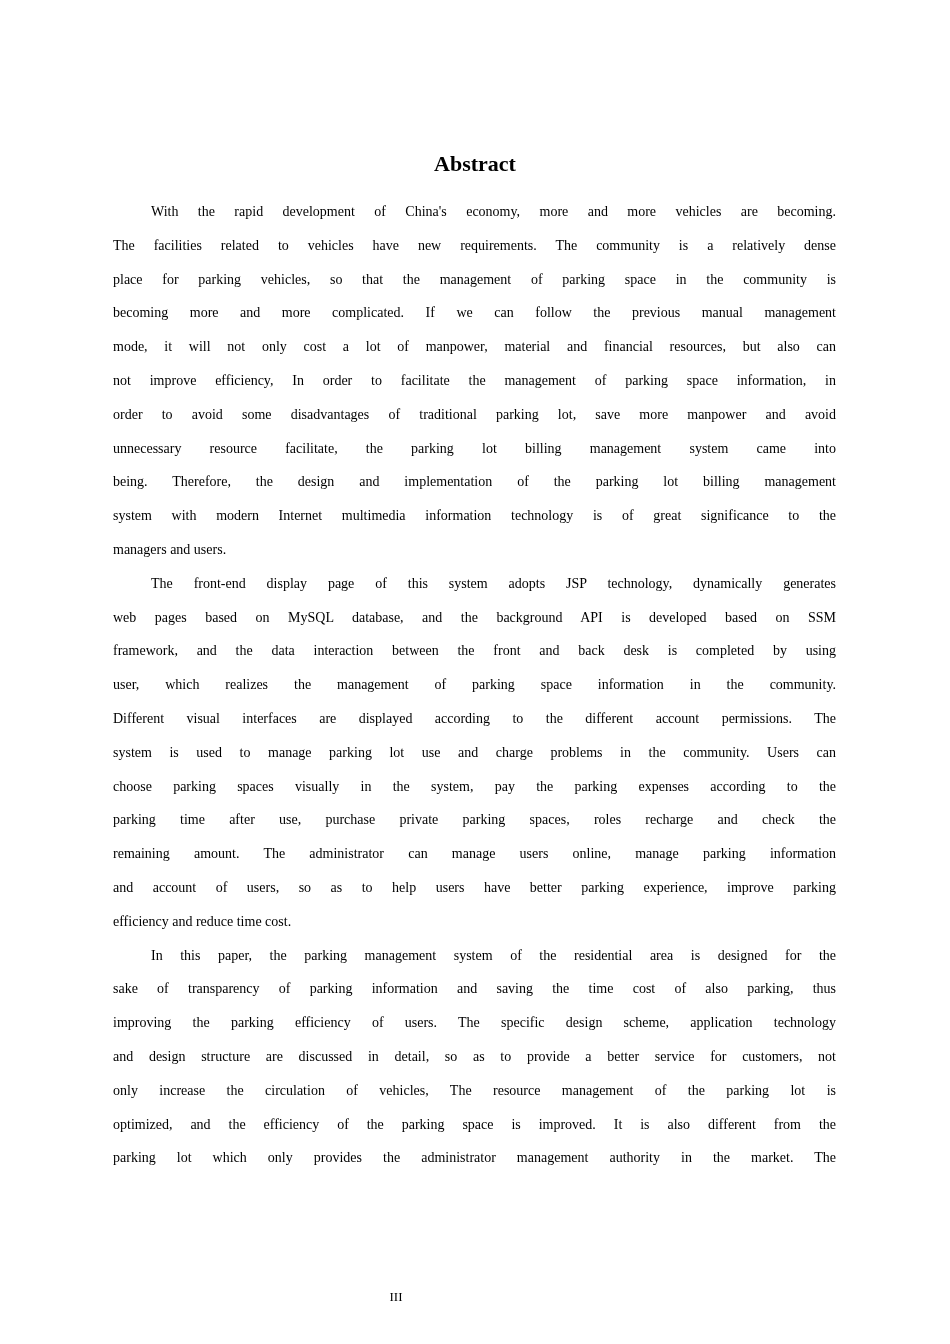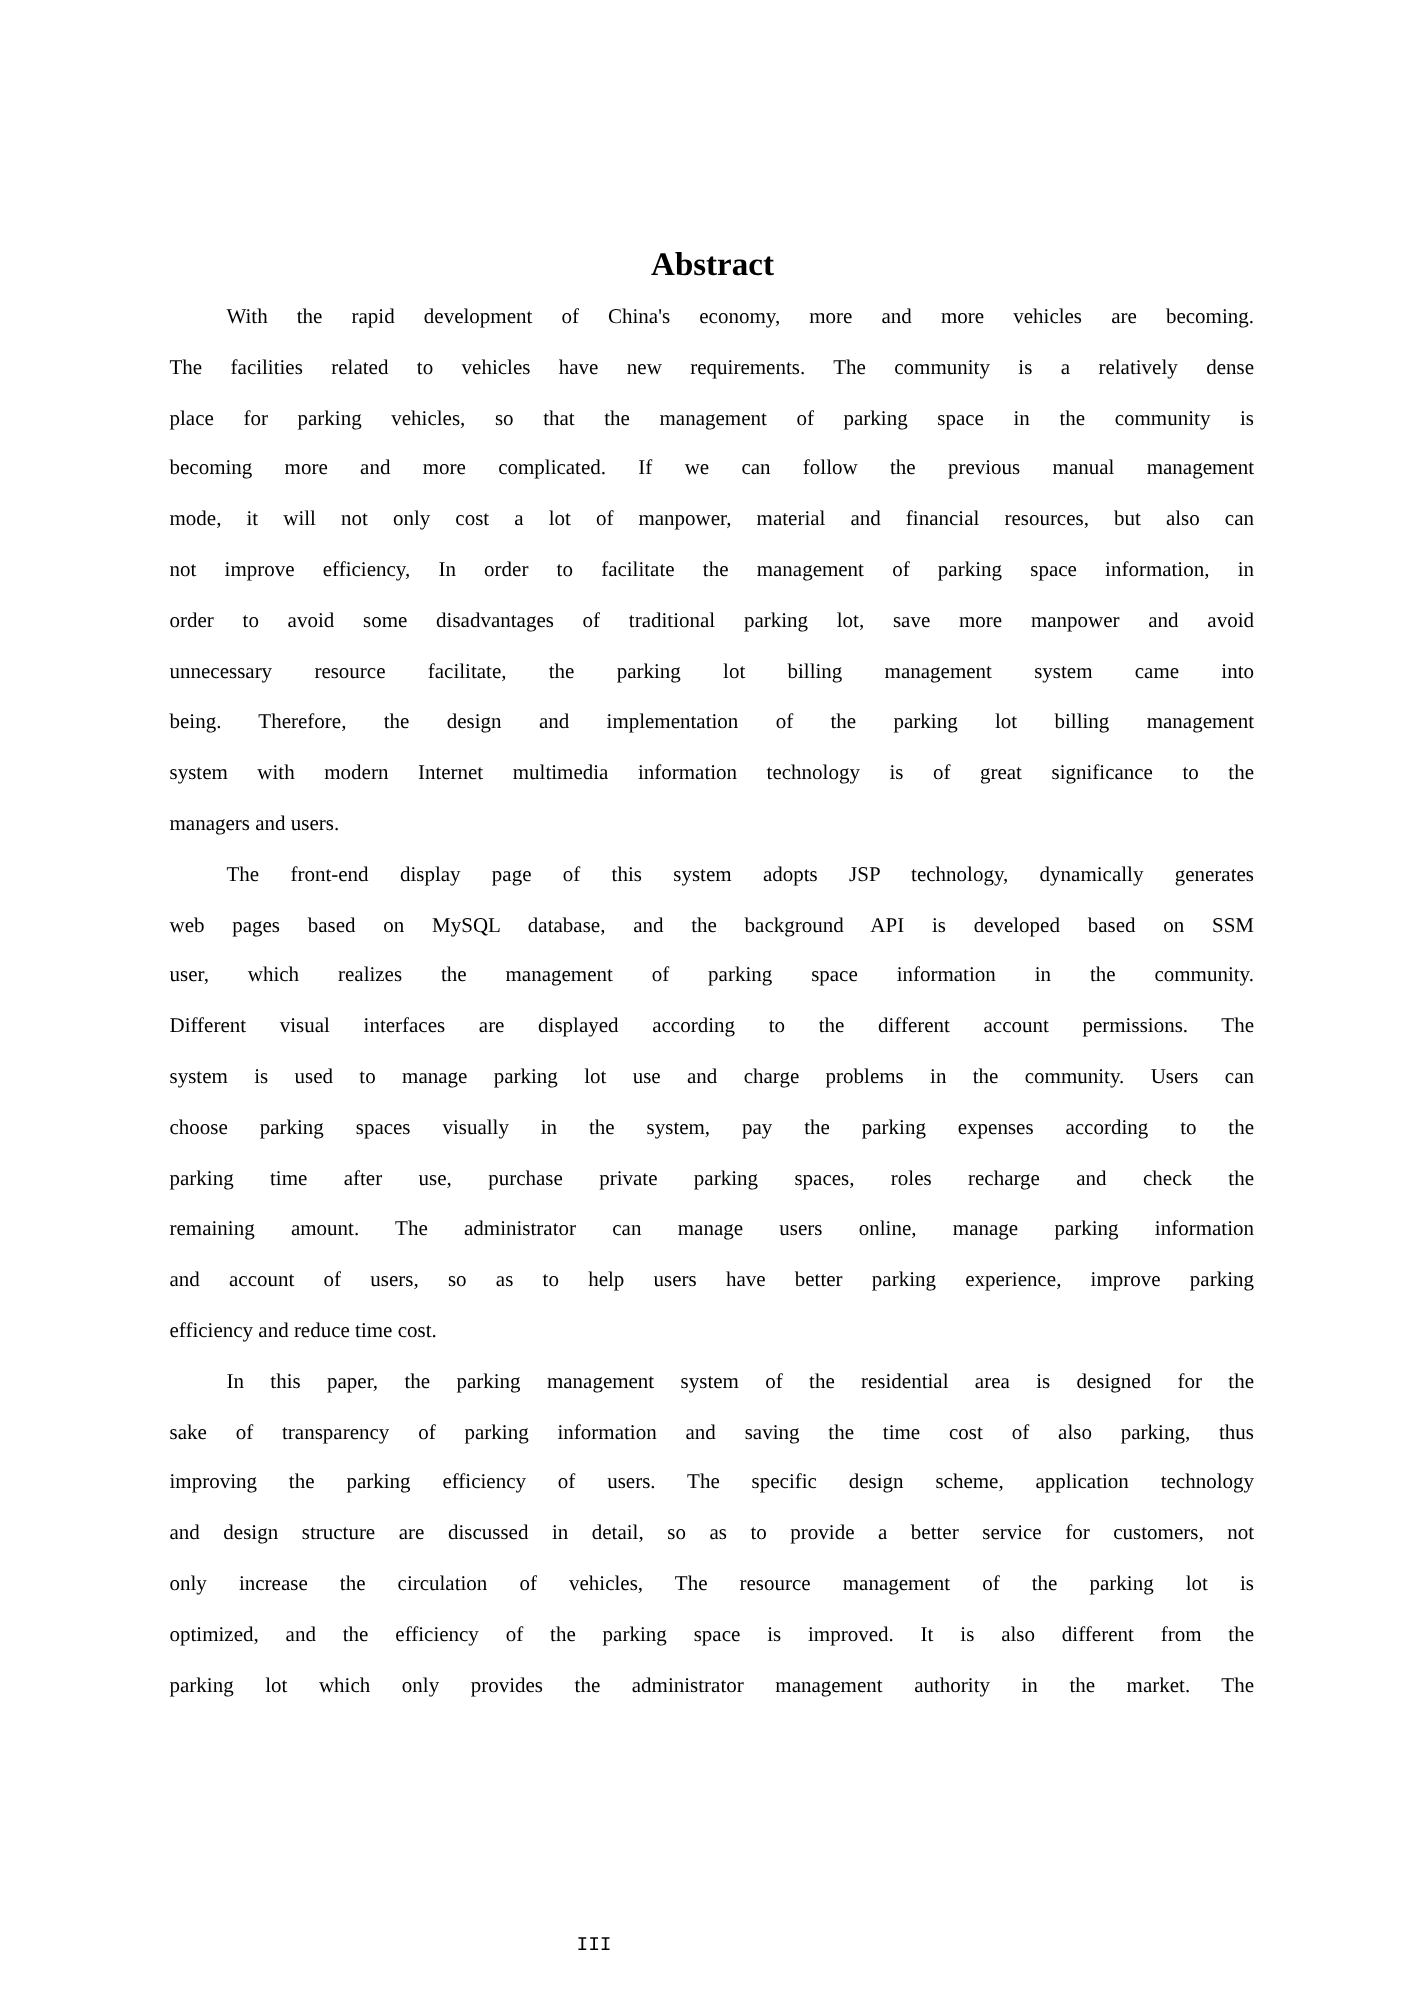--- a/index.html
+++ b/index.html
@@ -1,35 +1,35 @@
 <!DOCTYPE html>
 <html><head>
   <meta charset="utf-8">
   <style>
     html, body { margin: 0; padding: 0; background: #ffffff; }
     body { width: 950px; height: 1344px; position: relative; overflow: hidden; }
     .page { position: absolute; left: 0; top: 0; width: 950px; height: 1344px; background: #ffffff; }
     .title {
       position: absolute; left: 0; top: 150px; width: 950px; text-align: center;
       font-family: "Liberation Serif", serif; font-weight: bold; font-size: 22px;
-      color: #000; line-height: 28px; margin-top: 12px;
+      color: #000; line-height: 28px;
     }
     .body-text {
       position: absolute; left: 113px; top: 199px; width: 723px;
       font-family: "Liberation Serif", serif; font-size: 14px; color: #000;
     }
     .line {
       height: 33.8px; line-height: 26px; white-space: nowrap;
       text-align: justify; text-align-last: justify; overflow: visible;
     }
     .line.last { text-align-last: left; }
     .line.indent { padding-left: 38px; }
     .page-number {
       position: absolute; left: 346px; top: 1289px; width: 100px; text-align: center;
-      font-family: Liberation Mono, monospace; font-size: 13px; color: #000; line-height: 16px;
+      font-family: Liberation Serif, serif; font-size: 13px; color: #000; line-height: 16px;
     }
   </style>
 </head>
 <body>
 
 <div class="page">
   <div class="title">Abstract</div>
 
   <div class="body-text">
 
@@ -43,20 +43,21 @@
       <div class="line">order to avoid some disadvantages of traditional parking lot, save more manpower and avoid</div>
       <div class="line">unnecessary resource facilitate, the parking lot billing management system came into</div>
       <div class="line">being. Therefore, the design and implementation of the parking lot billing management</div>
       <div class="line">system with modern Internet multimedia information technology is of great significance to the</div>
       <div class="line last">managers and users.</div>
     </div>
 
     <div>
       <div class="line indent">The front-end display page of this system adopts JSP technology, dynamically generates</div>
       <div class="line">web pages based on MySQL database, and the background API is developed based on SSM</div>
+      <div class="line">framework, and the data interaction between the front and back desk is completed by using</div>
       <div class="line">user, which realizes the management of parking space information in the community.</div>
       <div class="line">Different visual interfaces are displayed according to the different account permissions. The</div>
       <div class="line">system is used to manage parking lot use and charge problems in the community. Users can</div>
       <div class="line">choose parking spaces visually in the system, pay the parking expenses according to the</div>
       <div class="line">parking time after use, purchase private parking spaces, roles recharge and check the</div>
       <div class="line">remaining amount. The administrator can manage users online, manage parking information</div>
       <div class="line">and account of users, so as to help users have better parking experience, improve parking</div>
       <div class="line last">efficiency and reduce time cost.</div>
     </div>
 

